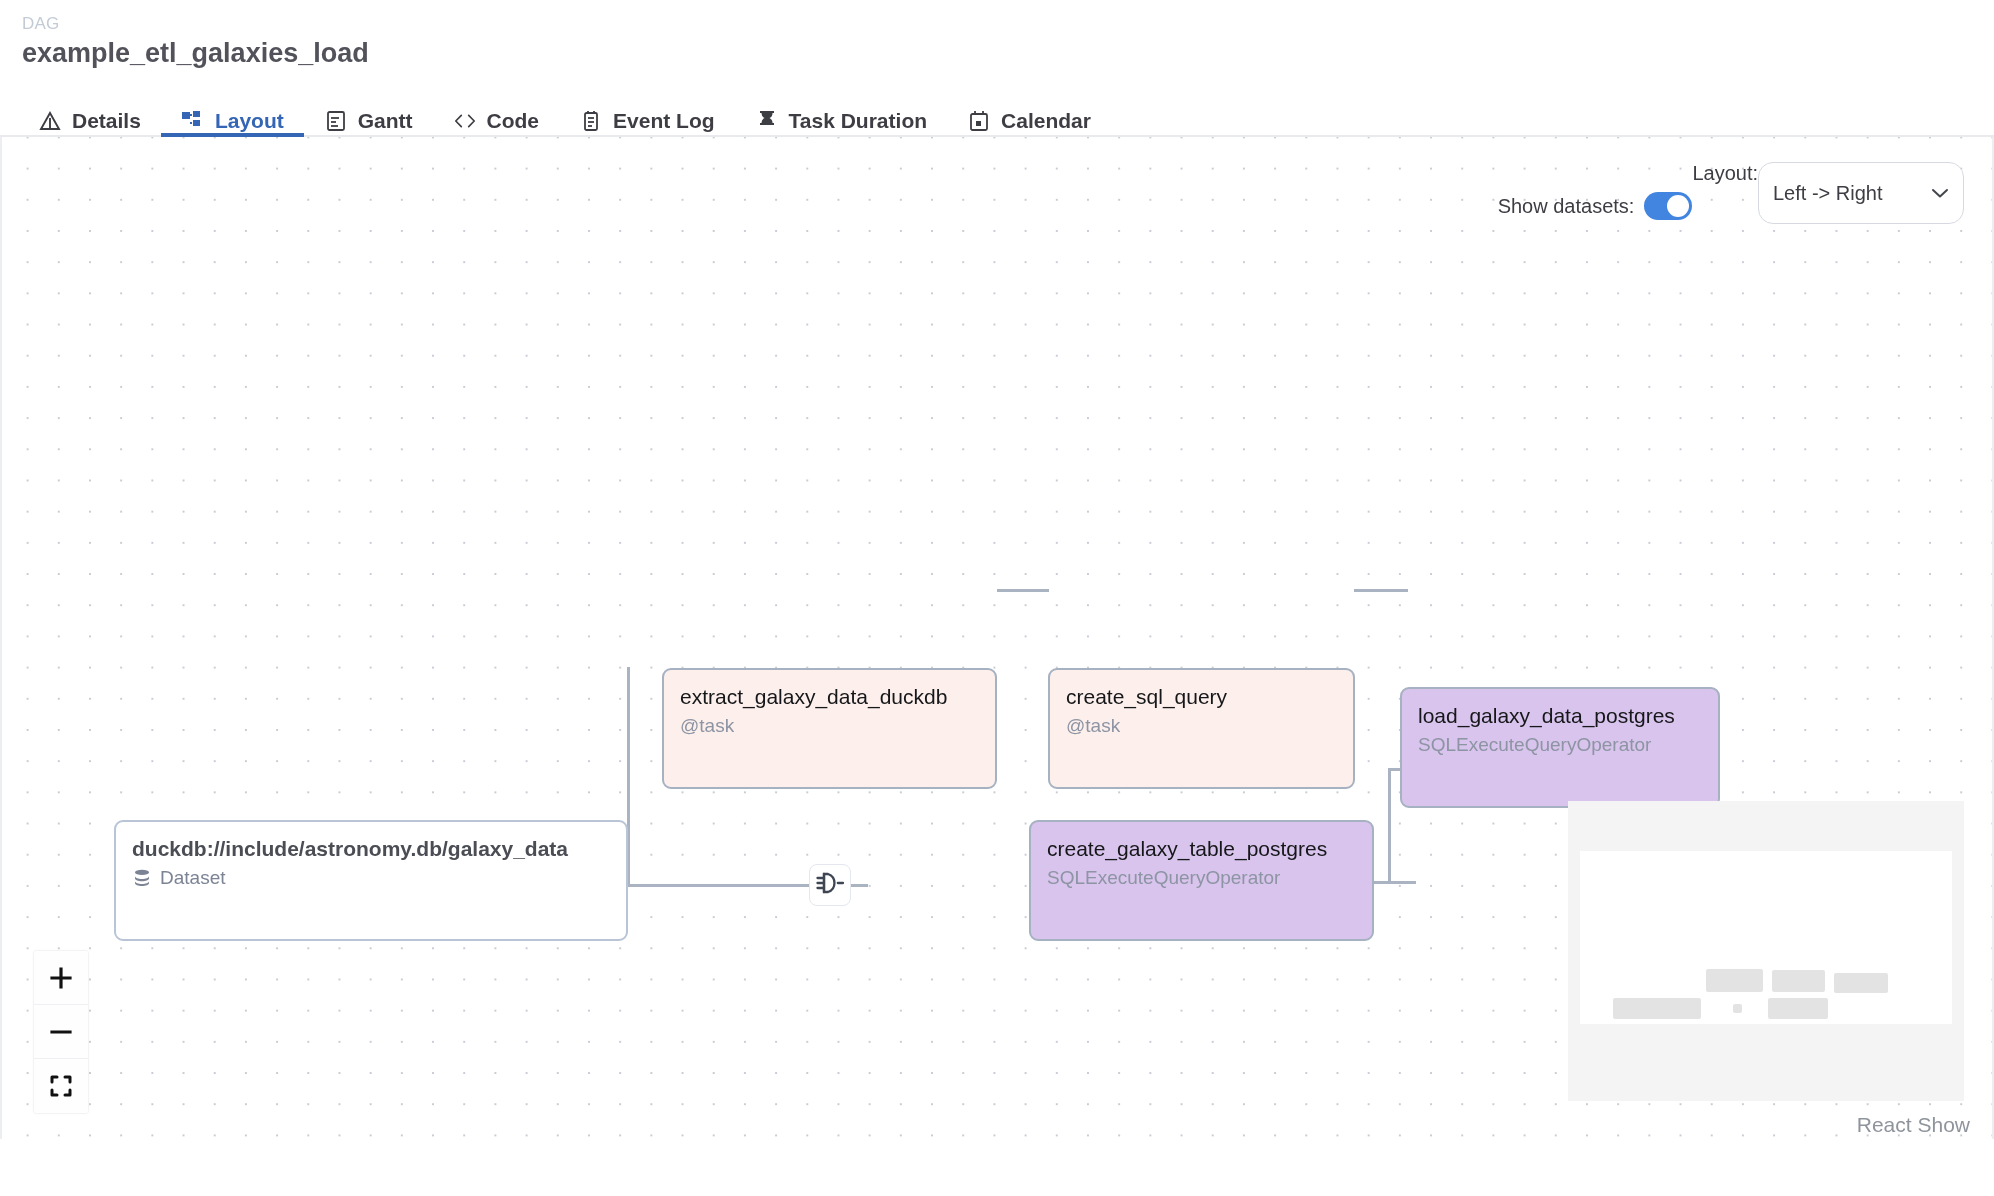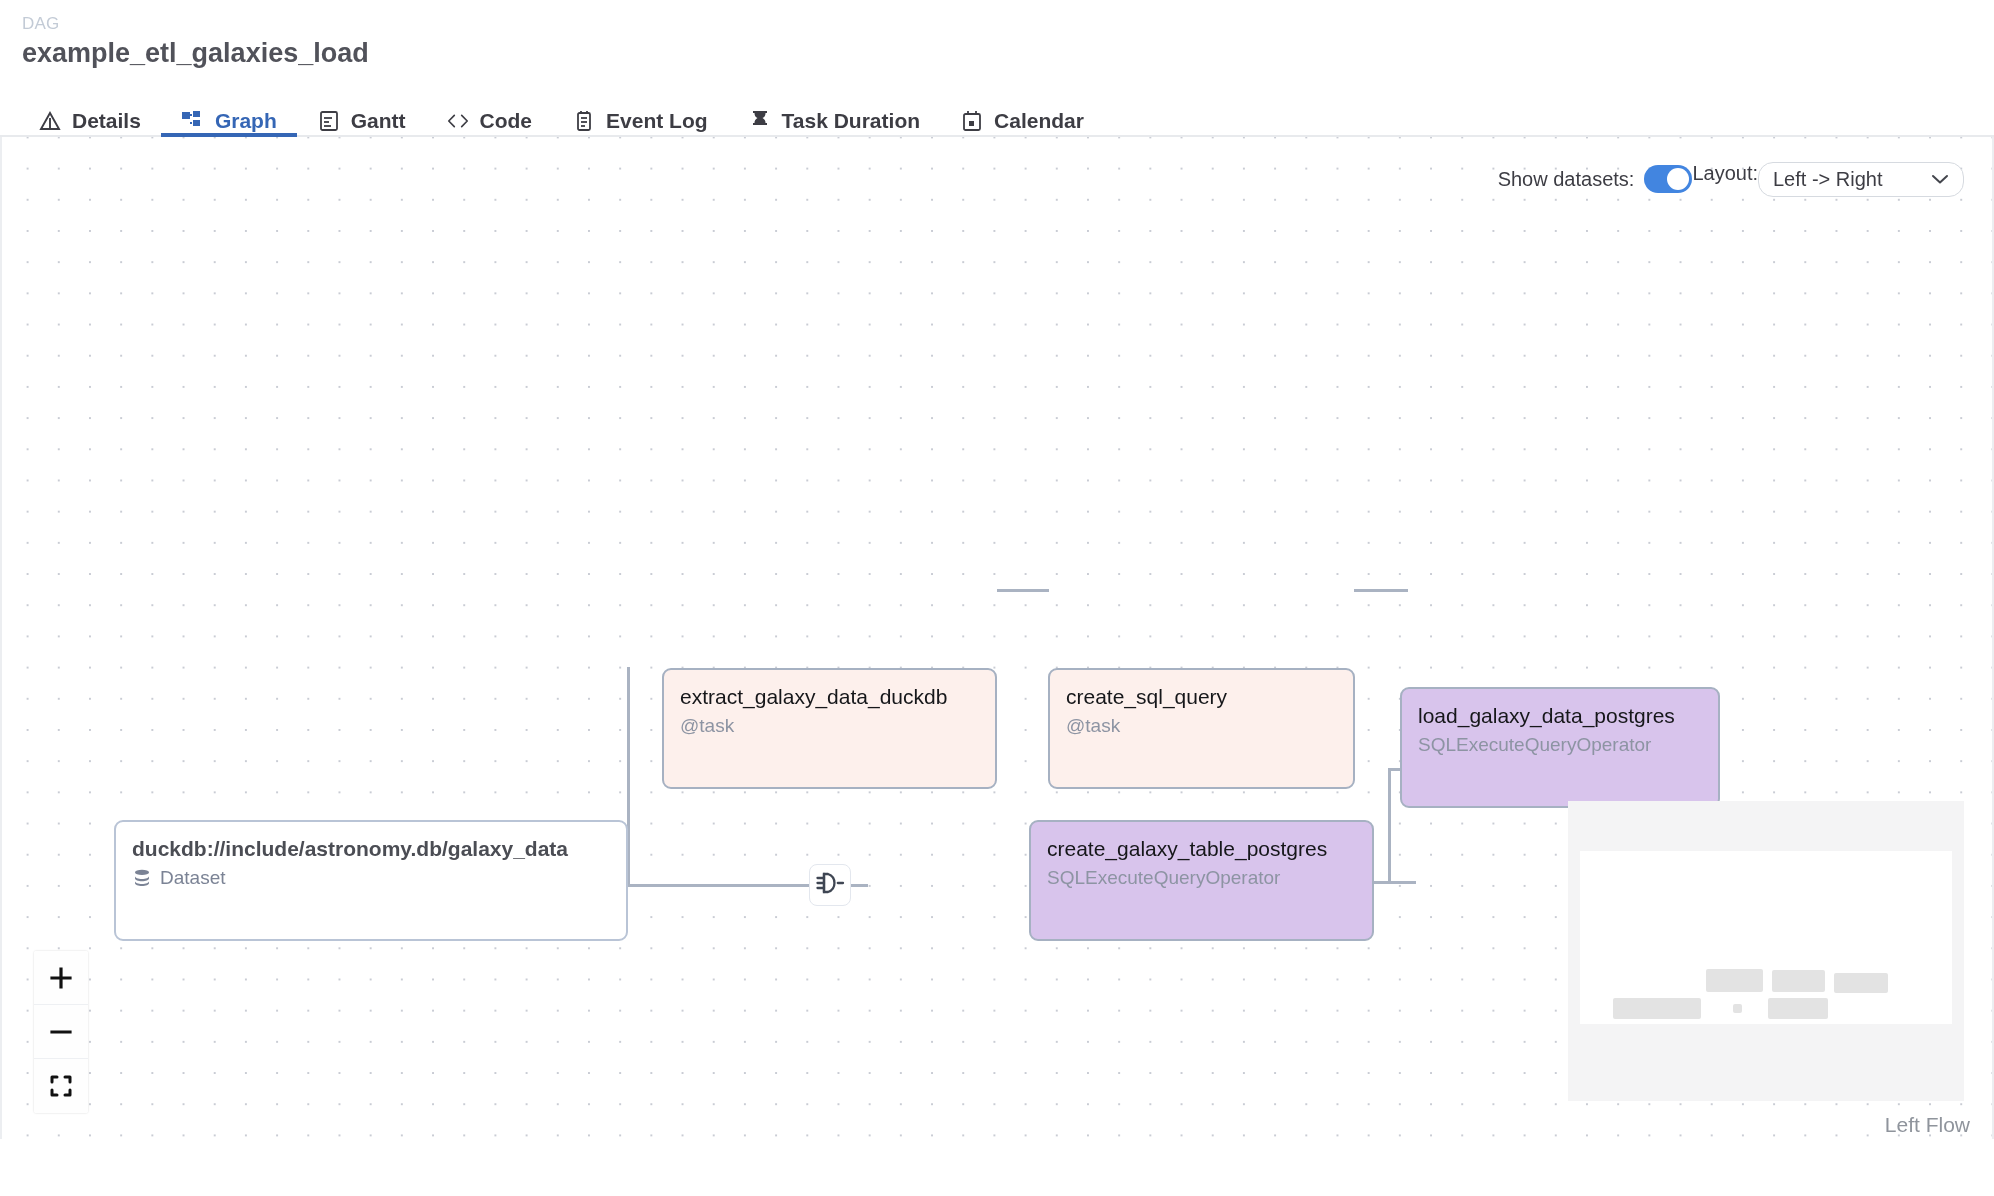--- a/index.html
+++ b/index.html
@@ -105,21 +105,21 @@
     flex: none;
   }
   .toggle .knob {
     position: absolute;
     top: 3px; left: 23px;
     width: 22px; height: 22px;
     border-radius: 50%;
     background: #ffffff;
   }
   .layout-select {
-    width: 206px; height: 35px;
+    width: 206px; height: 62px;
     border: 1px solid #d6dae0;
     border-radius: 15px;
     background: #ffffff;
     display: flex;
     align-items: center;
     justify-content: space-between;
     padding: 0 14px;
     font-size: 20px;
     color: #3d3d44;
     cursor: pointer;
@@ -246,21 +246,21 @@
   <div class="tab active">
     <span class="ticon">
       <svg width="24" height="24" viewBox="0 0 24 24">
         <rect x="1" y="3" width="8" height="7" fill="#3566b5"></rect>
         <rect x="12" y="2" width="7" height="6" fill="#3566b5"></rect>
         <rect x="12" y="11" width="7" height="6" fill="#3566b5"></rect>
         <rect x="9" y="5" width="2" height="2" fill="#3566b5"></rect>
         <rect x="9" y="13" width="2" height="2" fill="#3566b5"></rect>
       </svg>
     </span>
-    <span>Graph</span>
+    <span>Layout</span>
   </div>
 
   <div class="tab">
     <span class="ticon">
       <svg width="24" height="24" viewBox="0 0 24 24" fill="none" stroke="#3d3d44" stroke-width="1.8">
         <rect x="4" y="3" width="16" height="18" rx="1.5"></rect>
         <line x1="7" y1="9" x2="15" y2="9"></line>
         <line x1="7" y1="13" x2="12" y2="13"></line>
         <line x1="7" y1="17" x2="14" y2="17"></line>
       </svg>
@@ -423,15 +423,15 @@
     <div class="mm-viewport">
       <div class="mm-node" style="left:126px; top:118px; width:57px; height:23px;"></div>
       <div class="mm-node" style="left:192px; top:119px; width:53px; height:22px;"></div>
       <div class="mm-node" style="left:254px; top:122px; width:54px; height:20px;"></div>
       <div class="mm-node" style="left:33px;  top:147px; width:88px; height:21px;"></div>
       <div class="mm-node" style="left:188px; top:147px; width:60px; height:21px;"></div>
       <div class="mm-node" style="left:153px; top:153px; width:9px;  height:9px;"></div>
     </div>
   </div>
 
-  <div class="react-flow-attr">Left Flow</div>
+  <div class="react-flow-attr">React Show</div>
 
 </div>
 
 </body></html>

